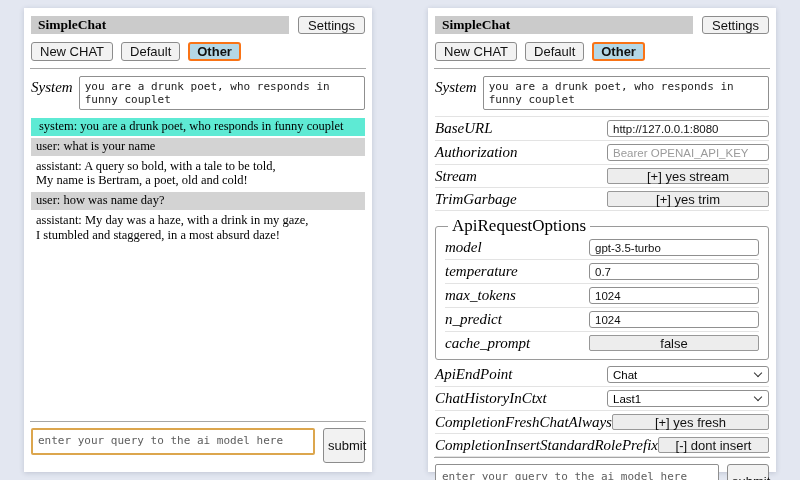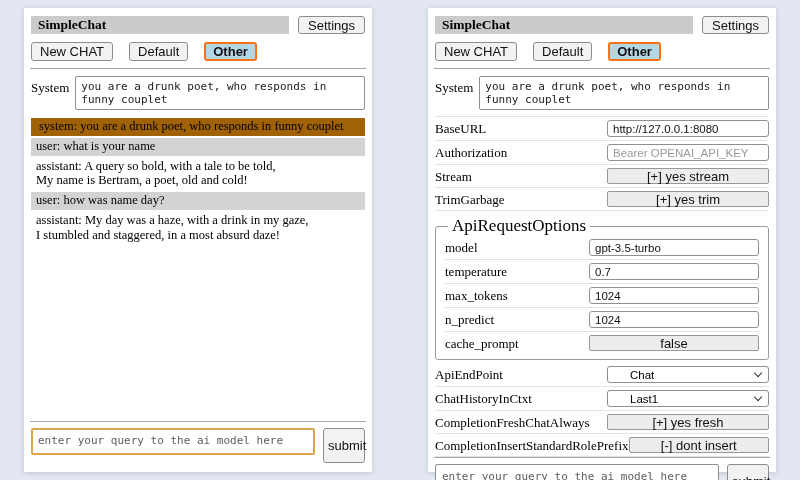--- a/index.html
+++ b/index.html
@@ -29,52 +29,52 @@
   }
   button {
     font-family:"Liberation Sans", sans-serif;
     font-size:13px; color:#111;
     background:#f2f2f2; border:1px solid #8c8c8c; border-radius:3px;
     padding:1px 8px; line-height:13px; cursor:pointer;
   }
   .settings-btn { padding:1px 9px; }
 
   
-  .tabs { display:flex; gap:16px; margin:8px 1px 0; }
+  .tabs { display:flex; gap:8px; margin:8px 1px 0; }
   .tabs button { padding:2px 8px; }
   .tabs button.selected {
     background:#b4d7e6;
     border:2px solid #f97316;
     padding:1px 7px;
     font-weight:bold;
   }
 
   hr { border:none; border-top:1px solid #a6a6a6; margin:7px 0 6px; }
 
   
   .sysrow { display:flex; gap:6px; margin:1px 1px 0; }
-  .lbl { font-size:13px; line-height:15px; }
+  .lbl { font-size:15px; line-height:15px;font-style:italic; }
   .sysrow .lbl { padding-top:4px; }
   textarea {
     font-family:"DejaVu Sans Mono", monospace;
     font-size:11px; color:#222;
     border:1px solid #8f8f8f; border-radius:2px;
     resize:none; outline:none; padding:3px 5px;
     background:#fff;
   }
   .sys-ta { flex:1; height:34px; }
 
   
   .chat { margin:8px 1px 0; }
   .msg {
     font-size:12.5px; line-height:1.18;
     padding:1px 5px 2px; margin-bottom:2px;
     white-space:pre-line;
   }
-  .msg.system { background:#a16207;padding-left:8px; }
+  .msg.system { background:#5eead4;padding-left:8px; }
   .msg.user   { background:#d3d3d3; }
 
   .spacer { flex:1; }
 
   
   .bottom-hr { margin:0 0 6px; }
   .qrow { display:flex; gap:8px; margin:0 1px; }
   .query { flex:1; height:27px; padding:5px 6px; color:#4a4a4a; }
   .query::placeholder { color:#5d5d5d; opacity:1; }
   .query.focused { border:2px solid #dca64e; padding:4px 5px; }
@@ -92,21 +92,21 @@
     height:17px; border:1px solid #909090; border-radius:3px;
     font-family:"Liberation Sans", sans-serif; font-size:11.5px;
     padding:1px 5px; color:#111; outline:none;
   }
   input.ctrl::placeholder { color:#9b9b9b; opacity:1; }
   button.ctrl { height:16px; padding:0; border-radius:2px; background:#ededed; border-color:#989898; }
   .sel {
     height:17px; border:1px solid #8f8f8f; border-radius:3px; background:#fff;
     display:flex; align-items:center;
     font-family:"Liberation Sans", sans-serif; font-size:11.5px;
-    padding:0 7px 0 22px; cursor:pointer;
+    padding:0 7px 0 5px; cursor:pointer;
   }
   .sel .chev {
     margin-left:auto; width:6px; height:6px; margin-top:-3px;
     border-right:1.5px solid #333; border-bottom:1.5px solid #333;
     transform:rotate(45deg);
   }
   fieldset {
     border:1px solid #9a9a9a; border-radius:3px;
     margin:5px 0 3px; padding:0 9px 5px;
   }

